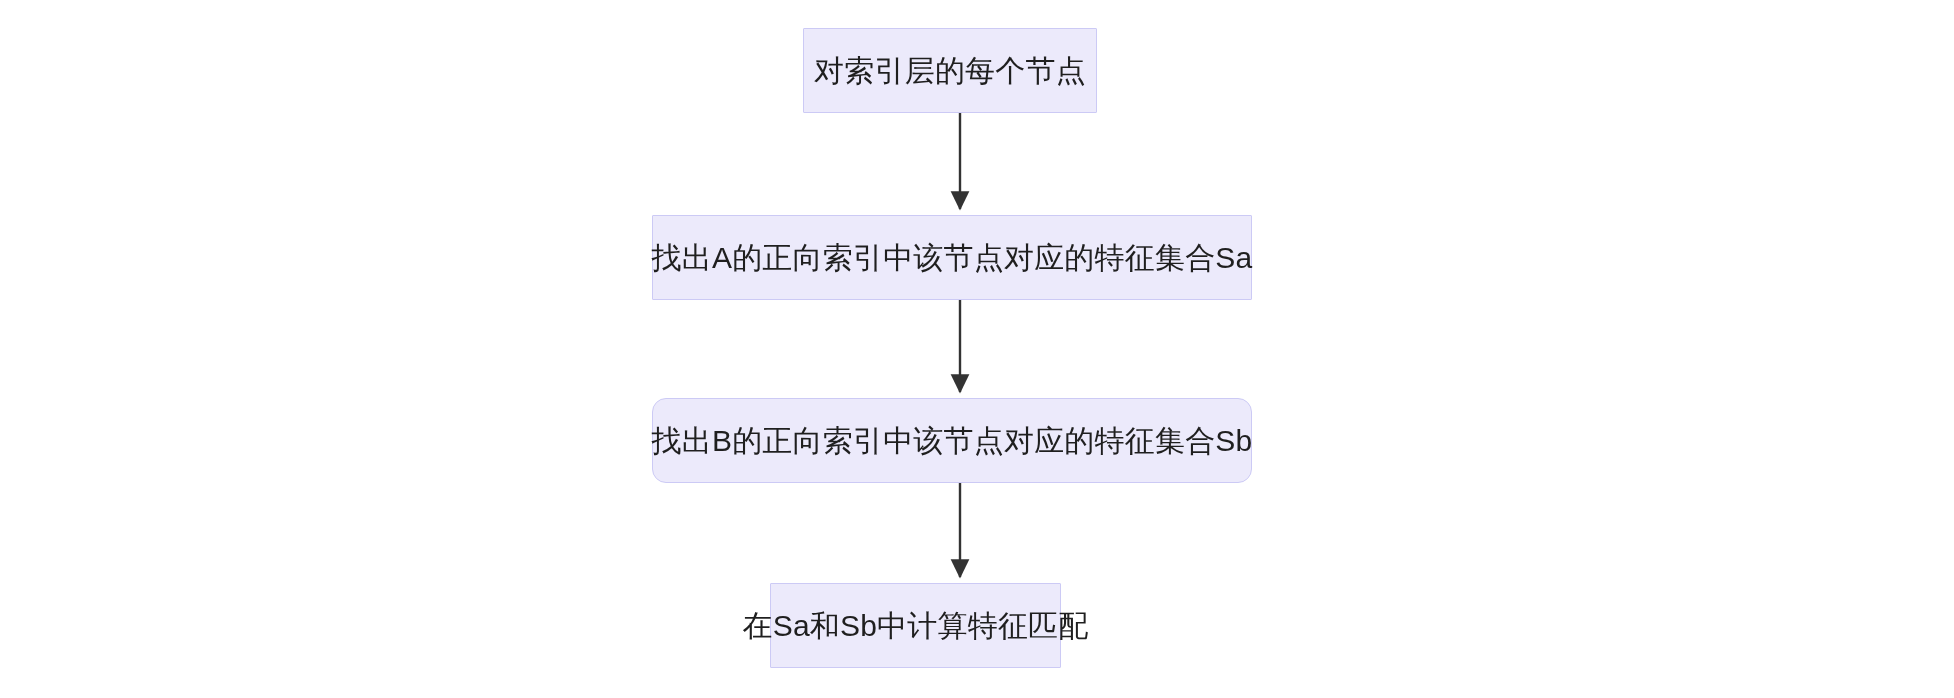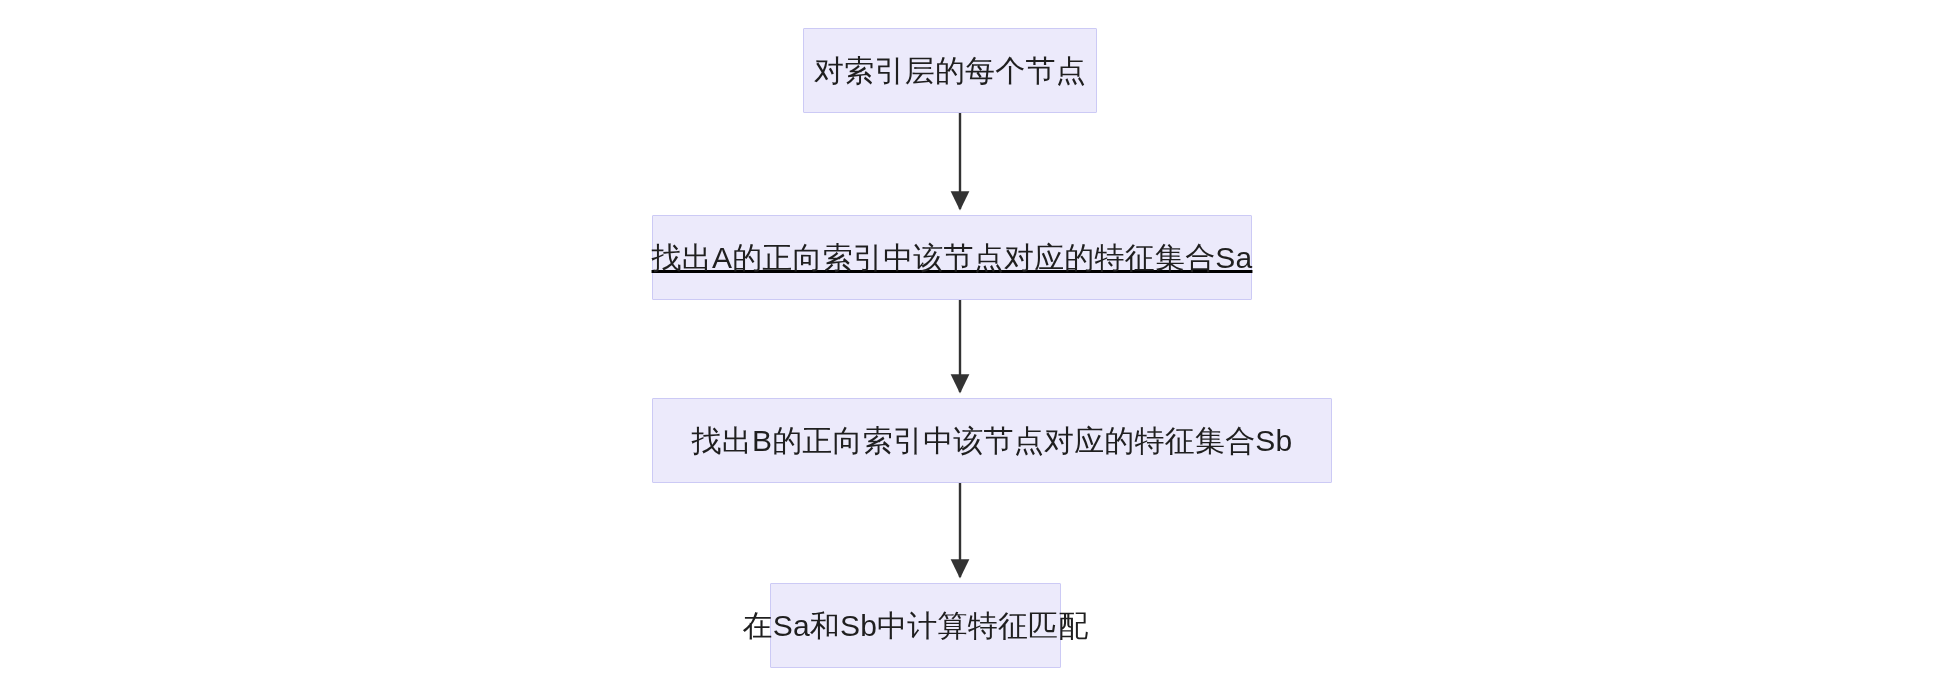--- a/index.html
+++ b/index.html
@@ -40,22 +40,22 @@
   .node-label {
     font-size: 30px;
     line-height: 1.25;
     color: #1f1f1f;
     letter-spacing: 0.2px;
     white-space: nowrap;
     font-weight: 400;
   }
   
   #node-start   { left: 803px; top: 28px;  width: 294px; height: 85px; }
-  #node-find-sa { left: 652px; top: 215px; width: 600px; height: 85px; text-decoration: underline; }
-  #node-find-sb { left: 652px; top: 398px; width: 680px; height: 85px; }
+  #node-find-sa { left: 652px; top: 215px; width: 600px; height: 85px; }
+  #node-find-sb { left: 652px; top: 398px; width: 600px; height: 85px; border-radius: 14px; }
   #node-match   { left: 770px; top: 583px; width: 291px; height: 85px; }
 </style>
 </head>
 <body>
 
 <div id="flowchart-canvas">
 
   <svg class="edge-layer" viewBox="0 0 1954 698" width="1954" height="698" xmlns="http://www.w3.org/2000/svg">
     <defs>
       <marker id="arrowhead" markerWidth="9" markerHeight="9" refX="7.4" refY="4.5" orient="auto" markerUnits="strokeWidth">

